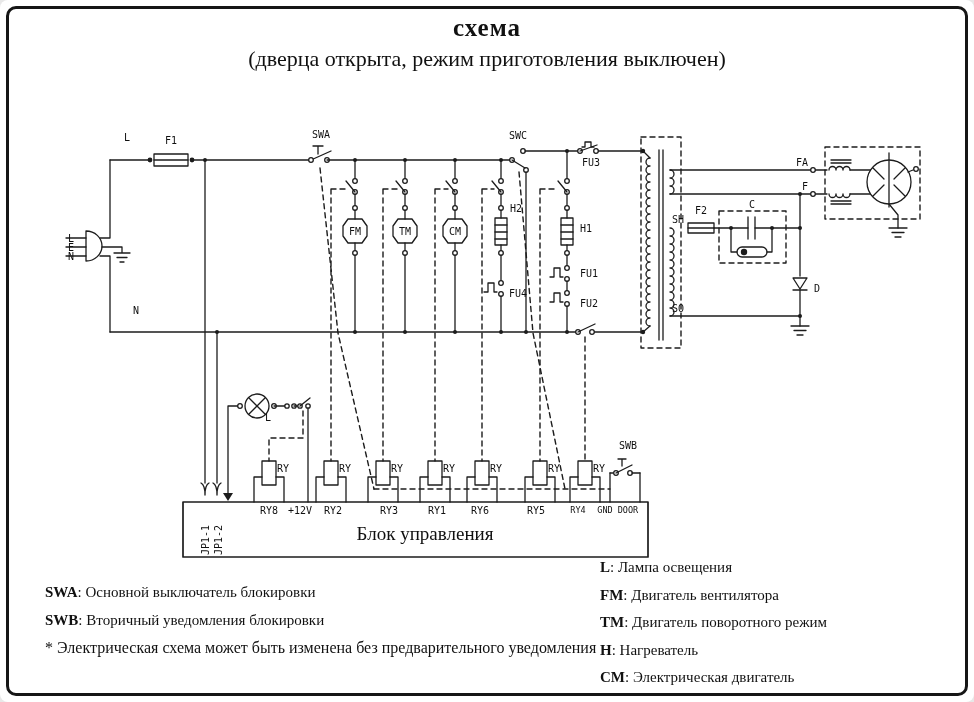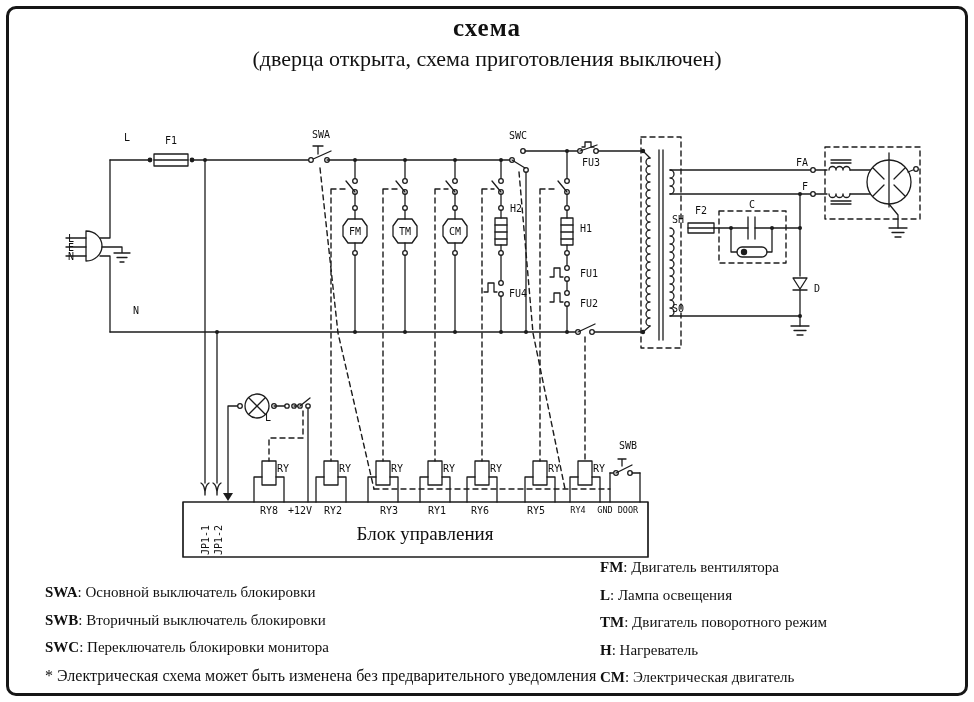--- a/index.html
+++ b/index.html
@@ -1,17 +1,17 @@
 <!DOCTYPE html>
 <html><head>
 <meta charset="utf-8">
 <style>
   html,body{margin:0;padding:0;background:#e8e8e8;}
   .page{position:relative;width:974px;height:702px;background:#fff;overflow:hidden;
-        font-family:"Liberation Serif",serif;color:#111;}
+        font-family:"Liberation Serif",serif;color:#111;border-radius:8px;}
   .frame{position:absolute;left:6px;top:6px;right:6px;bottom:6px;
          border:3px solid #161616;border-radius:10px;}
   .title{position:absolute;left:0;top:14px;width:100%;text-align:center;
          font-size:25px;font-weight:bold;letter-spacing:1px;}
   .subtitle{position:absolute;left:0;top:46px;width:100%;text-align:center;
             font-size:22px;}
   svg.schem{position:absolute;left:0;top:0;}
   svg.schem .w{stroke:#1c1c1c;stroke-width:1.3;fill:none;stroke-linecap:round;stroke-linejoin:round;}
   svg.schem .thick{stroke-width:1.7;}
   svg.schem .d{stroke-dasharray:5 4;stroke-width:1.4;}
@@ -26,21 +26,21 @@
   .legend .row{white-space:nowrap;}
   .legend .term{font-weight:bold;}
   .legend .note-row{font-size:16px;}
 </style>
 </head>
 <body>
 
 <div class="page">
   <div class="frame"></div>
   <div class="title">схема</div>
-  <div class="subtitle">(дверца открыта, схема приготовления выключен)</div>
+  <div class="subtitle">(дверца открыта, режим приготовления выключен)</div>
 
   <svg class="schem" width="974" height="702" viewBox="0 0 974 702">
 
     <g>
       <path class="w" d="M66 238 H86 M66 247 H86 M66 256 H86"></path>
       <path class="w" d="M86 231 a16 15 0 0 1 0 30 Z"></path>
       <text x="74" y="242" text-anchor="end" font-size="9.5">L</text>
       <text x="74" y="251" text-anchor="end" font-size="9.5">E</text>
       <text x="74" y="260" text-anchor="end" font-size="9.5">N</text>
       <path class="w" d="M100 238 H110 V160"></path>
@@ -387,25 +387,24 @@
       <circle class="w ct" cx="916" cy="169" r="2.3"></circle>
       <path class="w" d="M889 204 L898 215 V228"></path>
       <g>
         <path class="w" d="M889 228 H907 M892 232.5 H904 M895 237 H901"></path>
       </g>
     </g>
   </svg>
 
   <div class="legend legend-left">
     <div class="row"><span class="term">SWA</span><span>: Основной выключатель блокировки</span></div>
-    <div class="row"><span class="term">SWB</span><span>: Вторичный выключатель блокировки</span></div>
-    <div class="row"><span class="term">SWC</span><span>: Переключатель блокировки монитора</span></div>
+    <div class="row"><span class="term">SWB</span><span>: Вторичный уведомления блокировки</span></div>
     <div class="row note-row">* Электрическая схема может быть изменена без предварительного уведомления</div>
   </div>
 
   <div class="legend legend-right">
+    <div class="row"><span class="term">L</span><span>: Лампа освещения</span></div>
     <div class="row"><span class="term">FM</span><span>: Двигатель вентилятора</span></div>
-    <div class="row"><span class="term">L</span><span>: Лампа освещения</span></div>
     <div class="row"><span class="term">TM</span><span>: Двигатель поворотного режим</span></div>
     <div class="row"><span class="term">H</span><span>: Нагреватель</span></div>
     <div class="row"><span class="term">CM</span><span>: Электрическая двигатель</span></div>
   </div>
 </div>
 
 </body></html>

